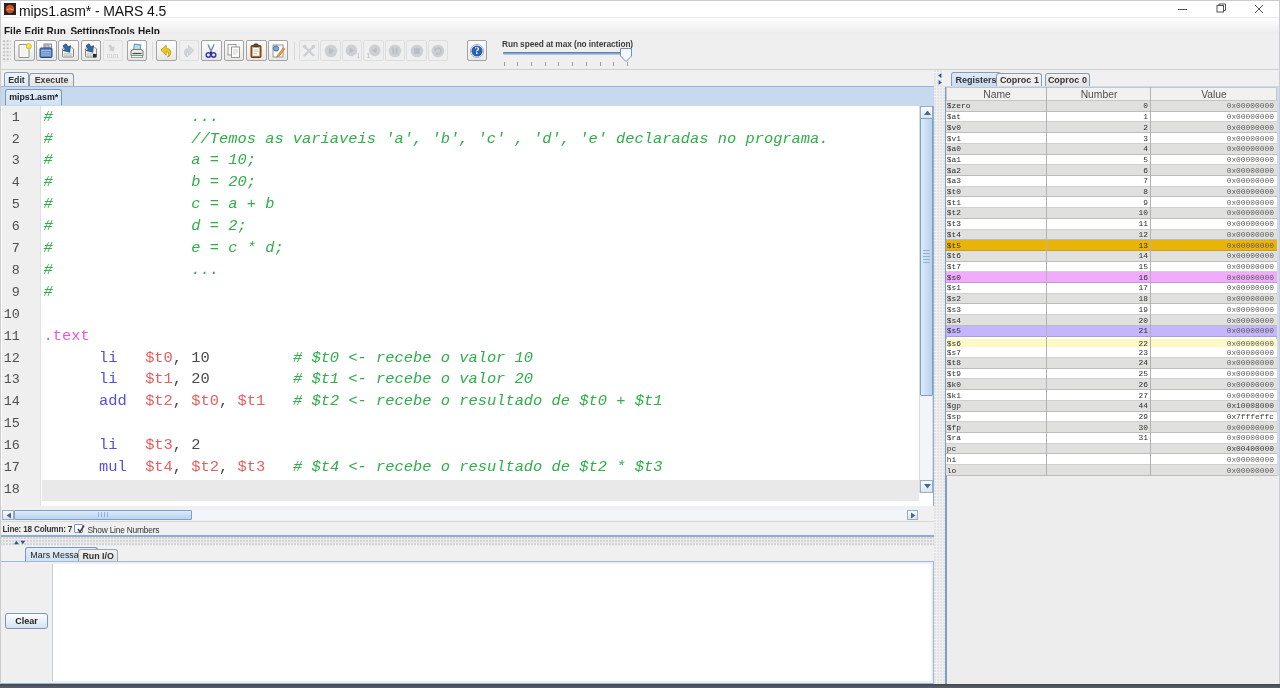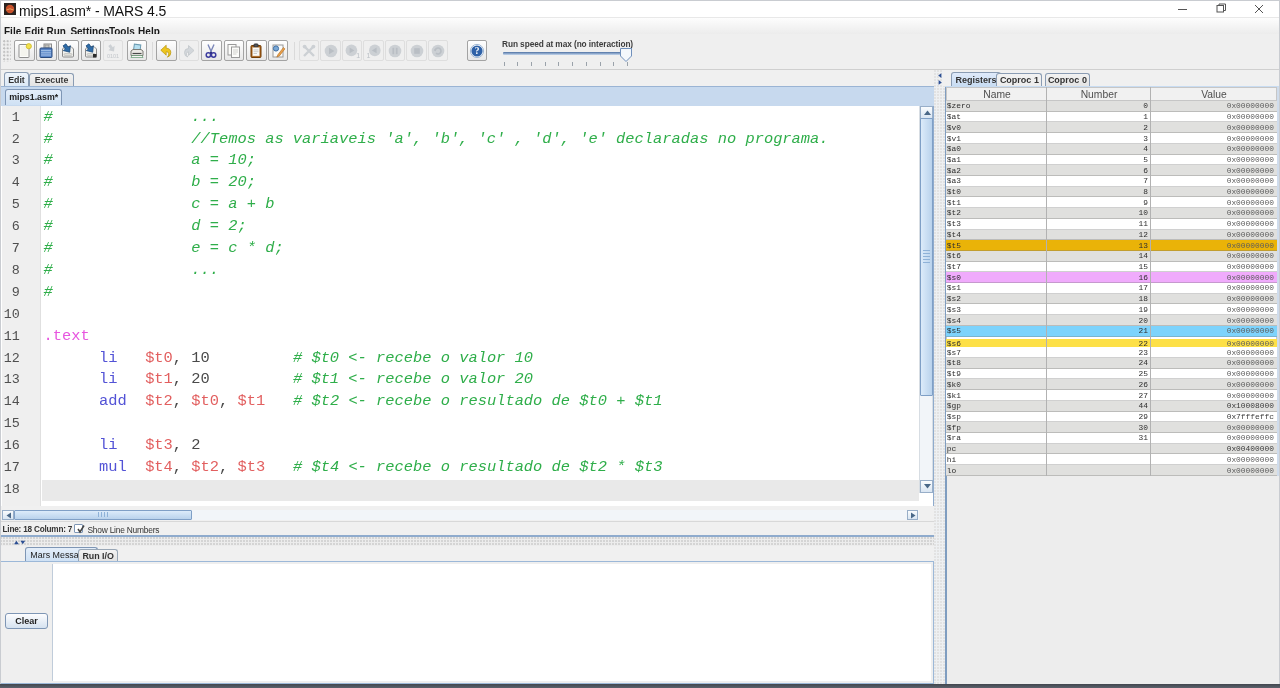--- a/index.html
+++ b/index.html
@@ -507,26 +507,26 @@
 <div class="rrow" style="top:304.49px;background:#ffffff">
     <span class="rn">$s3</span>
     <span class="rnum">19</span>
     <span class="rv z">0x00000000</span>
   </div>
 <div class="rrow" style="top:315.20px;background:#e0e0de">
     <span class="rn">$s4</span>
     <span class="rnum">20</span>
     <span class="rv z">0x00000000</span>
   </div>
-<div class="rrow" style="top:325.91px;background:#7dd3fc">
+<div class="rrow" style="top:325.91px;background:#c4b5fd">
     <span class="rn">$s5</span>
     <span class="rnum">21</span>
     <span class="rv z">0x00000000</span>
   </div>
-<div class="rrow" style="top:339px;background:#fde047">
+<div class="rrow" style="top:339px;background:#fef9c3">
     <span class="rn">$s6</span>
     <span class="rnum">22</span>
     <span class="rv z">0x00000000</span>
   </div>
 <div class="rrow" style="top:347.33px;background:#ffffff">
     <span class="rn">$s7</span>
     <span class="rnum">23</span>
     <span class="rv z">0x00000000</span>
   </div>
 <div class="rrow" style="top:358.04px;background:#e0e0de">

